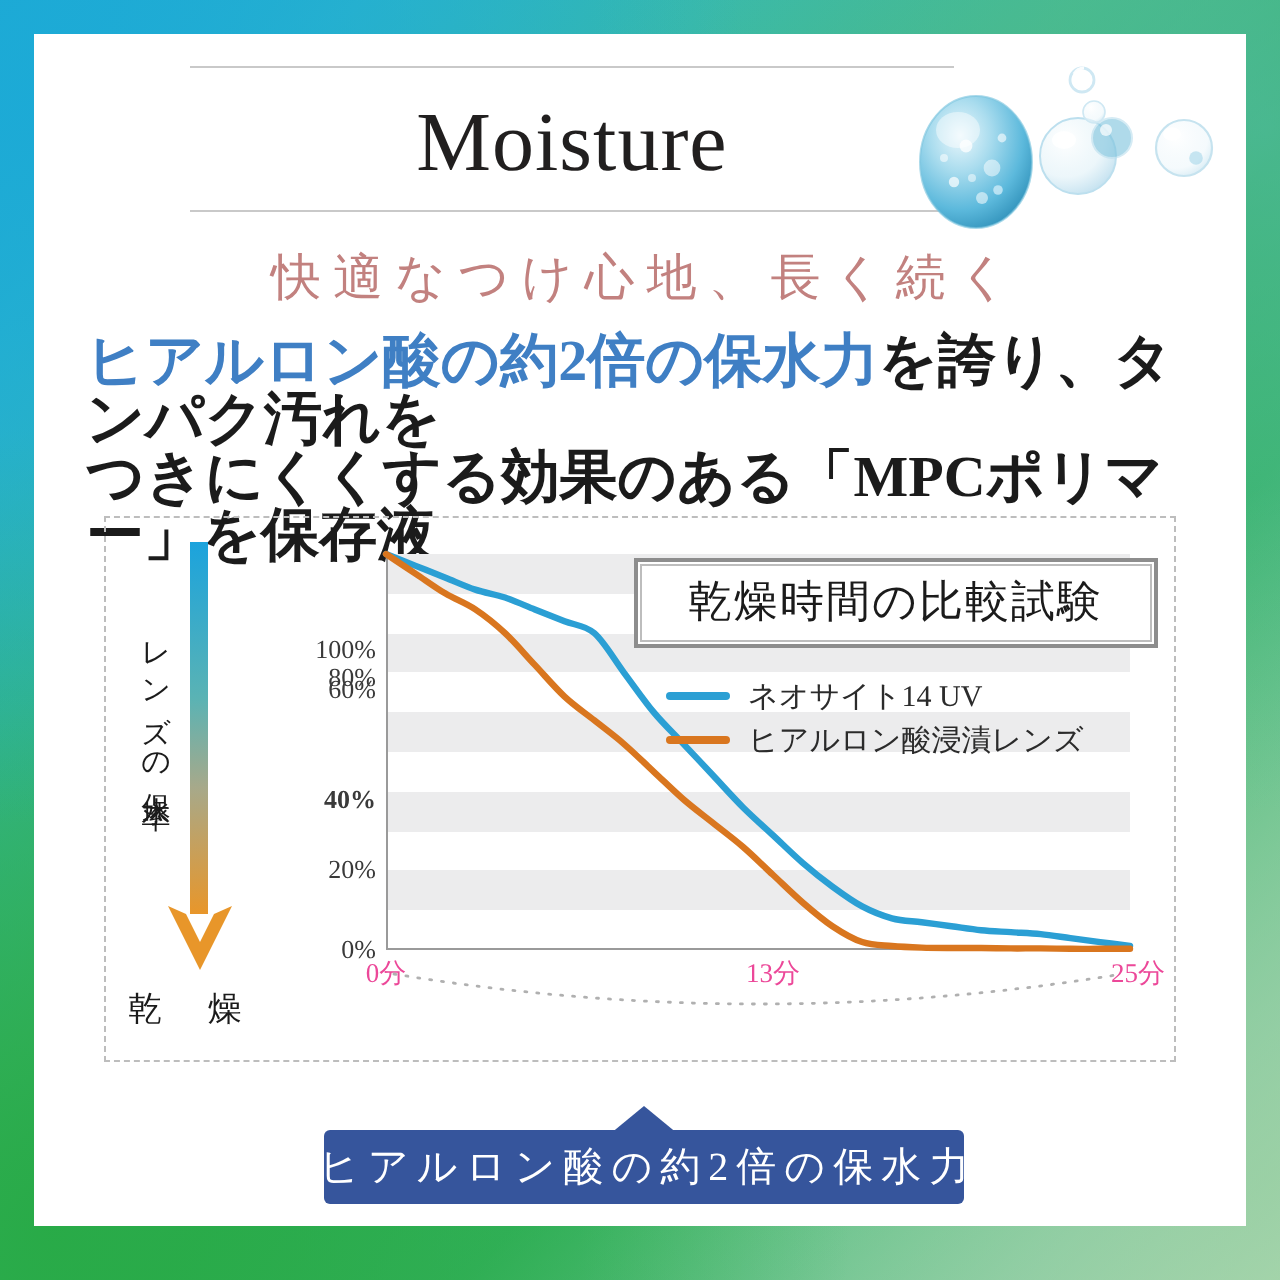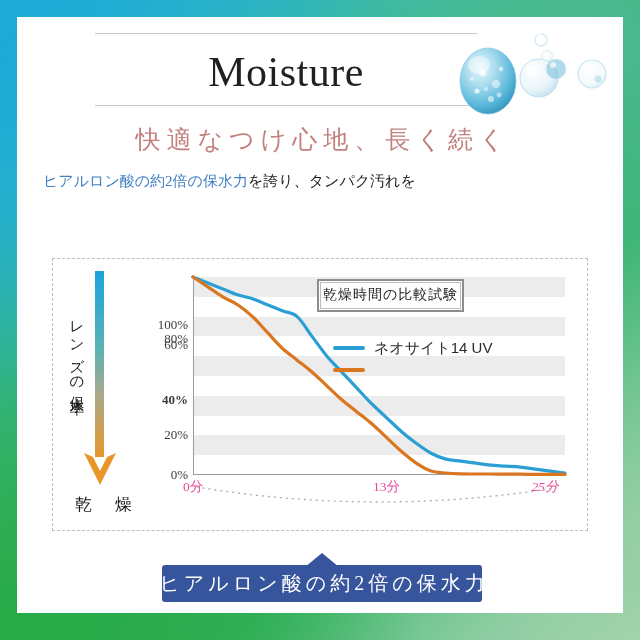--- a/index.html
+++ b/index.html
@@ -111,24 +111,25 @@
     line-height: 38px;
   }
 
   
   #bodycopy {
     position: absolute;
     left: 26px;
     top: 150px;
     width: 560px;
     font-family: "Liberation Serif", "DejaVu Serif", serif;
-    font-size: 15px;
+    font-size: 29px;
     line-height: 29px;
     color: #1b1b1b;
     letter-spacing: 0px;
+    font-weight: bold;
   }
   #bodycopy .hl { color: #3f7fc4; }
 
   
   #chart-panel {
     position: absolute;
     left: 35px;
     top: 241px;
     width: 536px;
     height: 273px;
@@ -166,21 +167,20 @@
   #dry-label {
     position: absolute;
     left: 2px;
     top: 226px;
     width: 62px;
     text-align: center;
     font-family: "Liberation Serif", "DejaVu Serif", serif;
     font-size: 17px;
     letter-spacing: 3px;
     color: #1b1b1b;
-    margin-left: 11px;
   }
 
   
   #plot {
     position: absolute;
     left: 96px;
     top: 12px;
     width: 424px;
     height: 228px;
   }
@@ -232,26 +232,26 @@
     font-size: 13.5px;
     color: #ec4899;
     white-space: nowrap;
   }
 
   
   #chart-title-box {
     position: absolute;
     left: 168px;
     top: 8px;
-    padding: 5px 4px 6px;
+    padding: 5px 25px 6px;
     border: 2px solid #8d8d8d;
     background: #ffffff;
     box-shadow: inset 0 0 0 1px #ffffff, inset 0 0 0 2px #bdbdbd;
     font-family: "Liberation Serif", "DejaVu Serif", serif;
-    font-size: 14px;
+    font-size: 22px;
     letter-spacing: 1px;
     color: #1b1b1b;
     white-space: nowrap;
   }
   #legend {
     position: absolute;
     left: 184px;
     top: 66px;
   }
   .legend-row {
@@ -259,21 +259,21 @@
     align-items: center;
     height: 22px;
   }
   .legend-swatch {
     width: 32px;
     height: 4px;
     border-radius: 2px;
     margin-right: 9px;
   }
   .legend-text {
-    font-family: Liberation Sans, sans-serif;
+    font-family: Liberation Serif, serif;
     font-size: 15px;
     color: #2b2b2b;
     white-space: nowrap;
   }
 
   
   #banner-wrap {
     position: absolute;
     left: 0;
     top: 536px;
@@ -368,20 +368,21 @@
           <ellipse cx="131" cy="38" rx="4.5" ry="3.4" fill="#ffffff" opacity="0.85"></ellipse>
           <circle cx="143" cy="50" r="3.4" fill="#9fd3e8" opacity="0.55"></circle>
         </svg>
       </div>
     </div>
 
     <div id="subtitle" style="color: rgb(194, 129, 127);">快適なつけ心地、長く続く</div>
 
     <div id="bodycopy">
       <div><span class="hl" style="color: rgb(63, 127, 196);">ヒアルロン酸の約2倍の保水力</span><span>を誇り、タンパク汚れを</span></div>
+      <div>つきにくくする効果のある「MPCポリマー」を保存液</div>
     </div>
 
     <div id="chart-panel">
 
       <div id="axis-caption">
         <div id="arrow-wrap">
           <svg width="34" height="222" viewBox="0 0 34 222">
             <defs>
               <linearGradient id="arrGrad" x1="0" y1="0" x2="0" y2="1">
                 <stop offset="0%" stop-color="#1ba3dd"></stop>
@@ -417,36 +418,37 @@
             </div>
           <div id="axis-y-line"></div>
           <div id="axis-x-line"></div>
           <svg id="curves" width="372" height="198" viewBox="0 0 372 198" preserveAspectRatio="none" style="position:absolute;left:0;top:0;overflow:visible;">
               <path d="M 0.00 0.00 C 2.48 0.99, 9.92 3.96, 14.88 5.94 C 19.84 7.92, 24.80 9.90, 29.76 11.88 C 34.72 13.86, 39.68 16.17, 44.64 17.82 C 49.60 19.47, 54.56 20.13, 59.52 21.78 C 64.48 23.43, 69.44 25.74, 74.40 27.72 C 79.36 29.70, 84.32 31.68, 89.28 33.66 C 94.24 35.64, 99.20 35.31, 104.16 39.60 C 109.12 43.89, 114.08 52.80, 119.04 59.40 C 124.00 66.00, 128.96 73.26, 133.92 79.20 C 138.88 85.14, 143.84 89.76, 148.80 95.04 C 153.76 100.32, 158.72 105.60, 163.68 110.88 C 168.64 116.16, 173.60 121.77, 178.56 126.72 C 183.52 131.67, 188.48 135.96, 193.44 140.58 C 198.40 145.20, 203.36 150.15, 208.32 154.44 C 213.28 158.73, 218.24 162.69, 223.20 166.32 C 228.16 169.95, 233.12 173.58, 238.08 176.22 C 243.04 178.86, 248.00 180.84, 252.96 182.16 C 257.92 183.48, 262.88 183.48, 267.84 184.14 C 272.80 184.80, 277.76 185.46, 282.72 186.12 C 287.68 186.78, 292.64 187.60, 297.60 188.10 C 302.56 188.59, 307.52 188.76, 312.48 189.09 C 317.44 189.42, 322.40 189.59, 327.36 190.08 C 332.32 190.58, 337.28 191.40, 342.24 192.06 C 347.20 192.72, 352.16 193.38, 357.12 194.04 C 362.08 194.70, 369.52 195.69, 372.00 196.02" fill="none" stroke="#2b9fd4" stroke-width="3.2" stroke-linecap="round" stroke-linejoin="round" vector-effect="non-scaling-stroke"></path>
               <path d="M 0.00 0.00 C 2.48 1.65, 9.92 6.60, 14.88 9.90 C 19.84 13.20, 24.80 16.83, 29.76 19.80 C 34.72 22.77, 39.68 24.42, 44.64 27.72 C 49.60 31.02, 54.56 34.98, 59.52 39.60 C 64.48 44.22, 69.44 50.16, 74.40 55.44 C 79.36 60.72, 84.32 66.66, 89.28 71.28 C 94.24 75.90, 99.20 79.20, 104.16 83.16 C 109.12 87.12, 114.08 90.75, 119.04 95.04 C 124.00 99.33, 128.96 104.28, 133.92 108.90 C 138.88 113.52, 143.84 118.47, 148.80 122.76 C 153.76 127.05, 158.72 130.68, 163.68 134.64 C 168.64 138.60, 173.60 142.23, 178.56 146.52 C 183.52 150.81, 188.48 155.76, 193.44 160.38 C 198.40 165.00, 203.36 169.95, 208.32 174.24 C 213.28 178.53, 218.24 182.82, 223.20 186.12 C 228.16 189.42, 233.12 192.39, 238.08 194.04 C 243.04 195.69, 248.00 195.56, 252.96 196.02 C 257.92 196.48, 262.88 196.65, 267.84 196.81 C 272.80 196.98, 277.76 196.98, 282.72 197.01 C 287.68 197.04, 292.64 196.98, 297.60 197.01 C 302.56 197.04, 307.52 197.18, 312.48 197.21 C 317.44 197.24, 322.40 197.18, 327.36 197.21 C 332.32 197.24, 337.28 197.37, 342.24 197.41 C 347.20 197.44, 352.16 197.41, 357.12 197.41 C 362.08 197.41, 369.52 197.41, 372.00 197.41" fill="none" stroke="#d9761f" stroke-width="3.2" stroke-linecap="round" stroke-linejoin="round" vector-effect="non-scaling-stroke"></path>
             </svg>
           <div id="xticks">
               <span class="xtick" style="left: 0px;">0分</span>
               <span class="xtick" style="left: 193.44px;">13分</span>
-              <span class="xtick" style="left: 352px; font-style: italic;">25分</span>
+              <span class="xtick" style="left: 376px;">25分</span>
             </div>
           <svg id="xconnector" width="372" height="34" style="position:absolute;left:0;top:206px;overflow:visible;">
             <path d="M4 4 Q 186 34 368 4" stroke="#b0b0b0" stroke-width="1.4" stroke-dasharray="1 5" stroke-linecap="round" fill="none"></path>
           </svg>
         </div>
 
         <div id="chart-title-box">乾燥時間の比較試験</div>
 
         <div id="legend">
           <div class="legend-row">
             <span class="legend-swatch" style="background: rgb(43, 159, 212);"></span>
             <span class="legend-text">ネオサイト14 UV</span>
           </div>
           <div class="legend-row">
             <span class="legend-swatch" style="background: rgb(217, 118, 31);"></span>
+            <span class="legend-text">ヒアルロン酸浸漬レンズ</span>
           </div>
         </div>
       </div>
     </div>
 
     <div id="banner-wrap">
       <div id="banner-pointer" style="border-bottom-color: rgb(54, 85, 156);"></div>
       <div id="banner" style="background: rgb(54, 85, 156);">
         <span id="banner-text">ヒアルロン酸の約2倍の保水力</span>
       </div>

